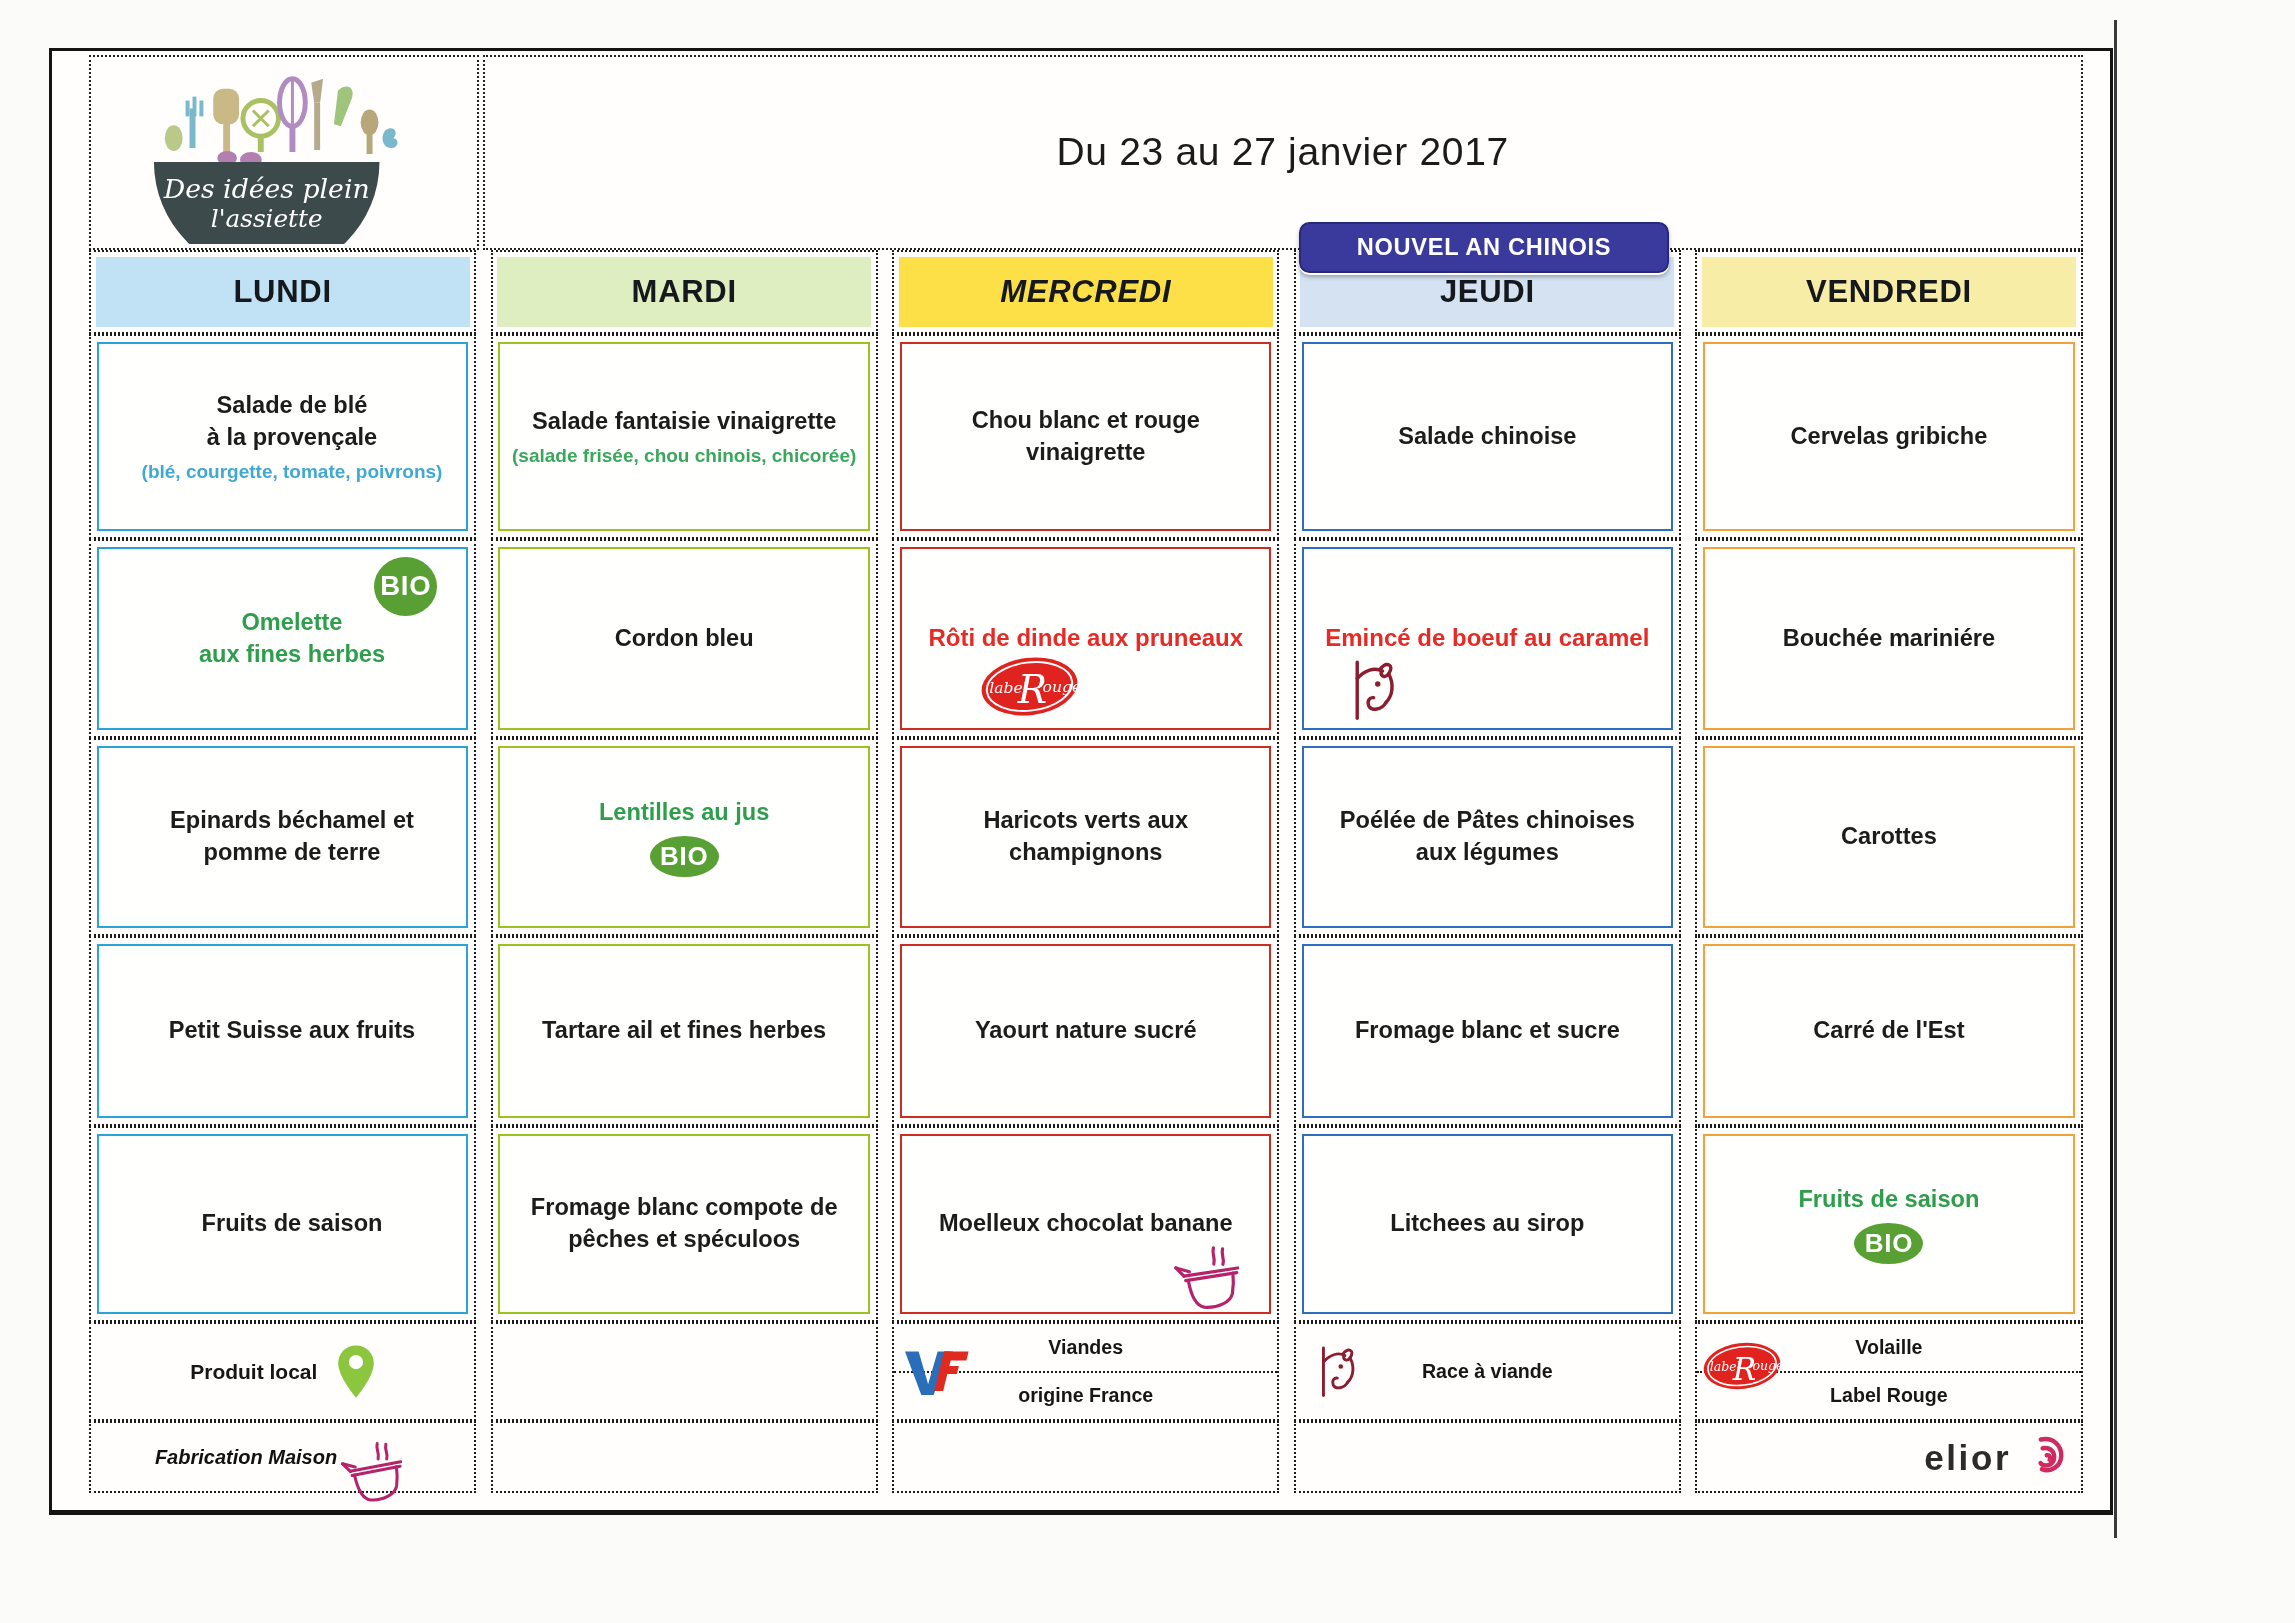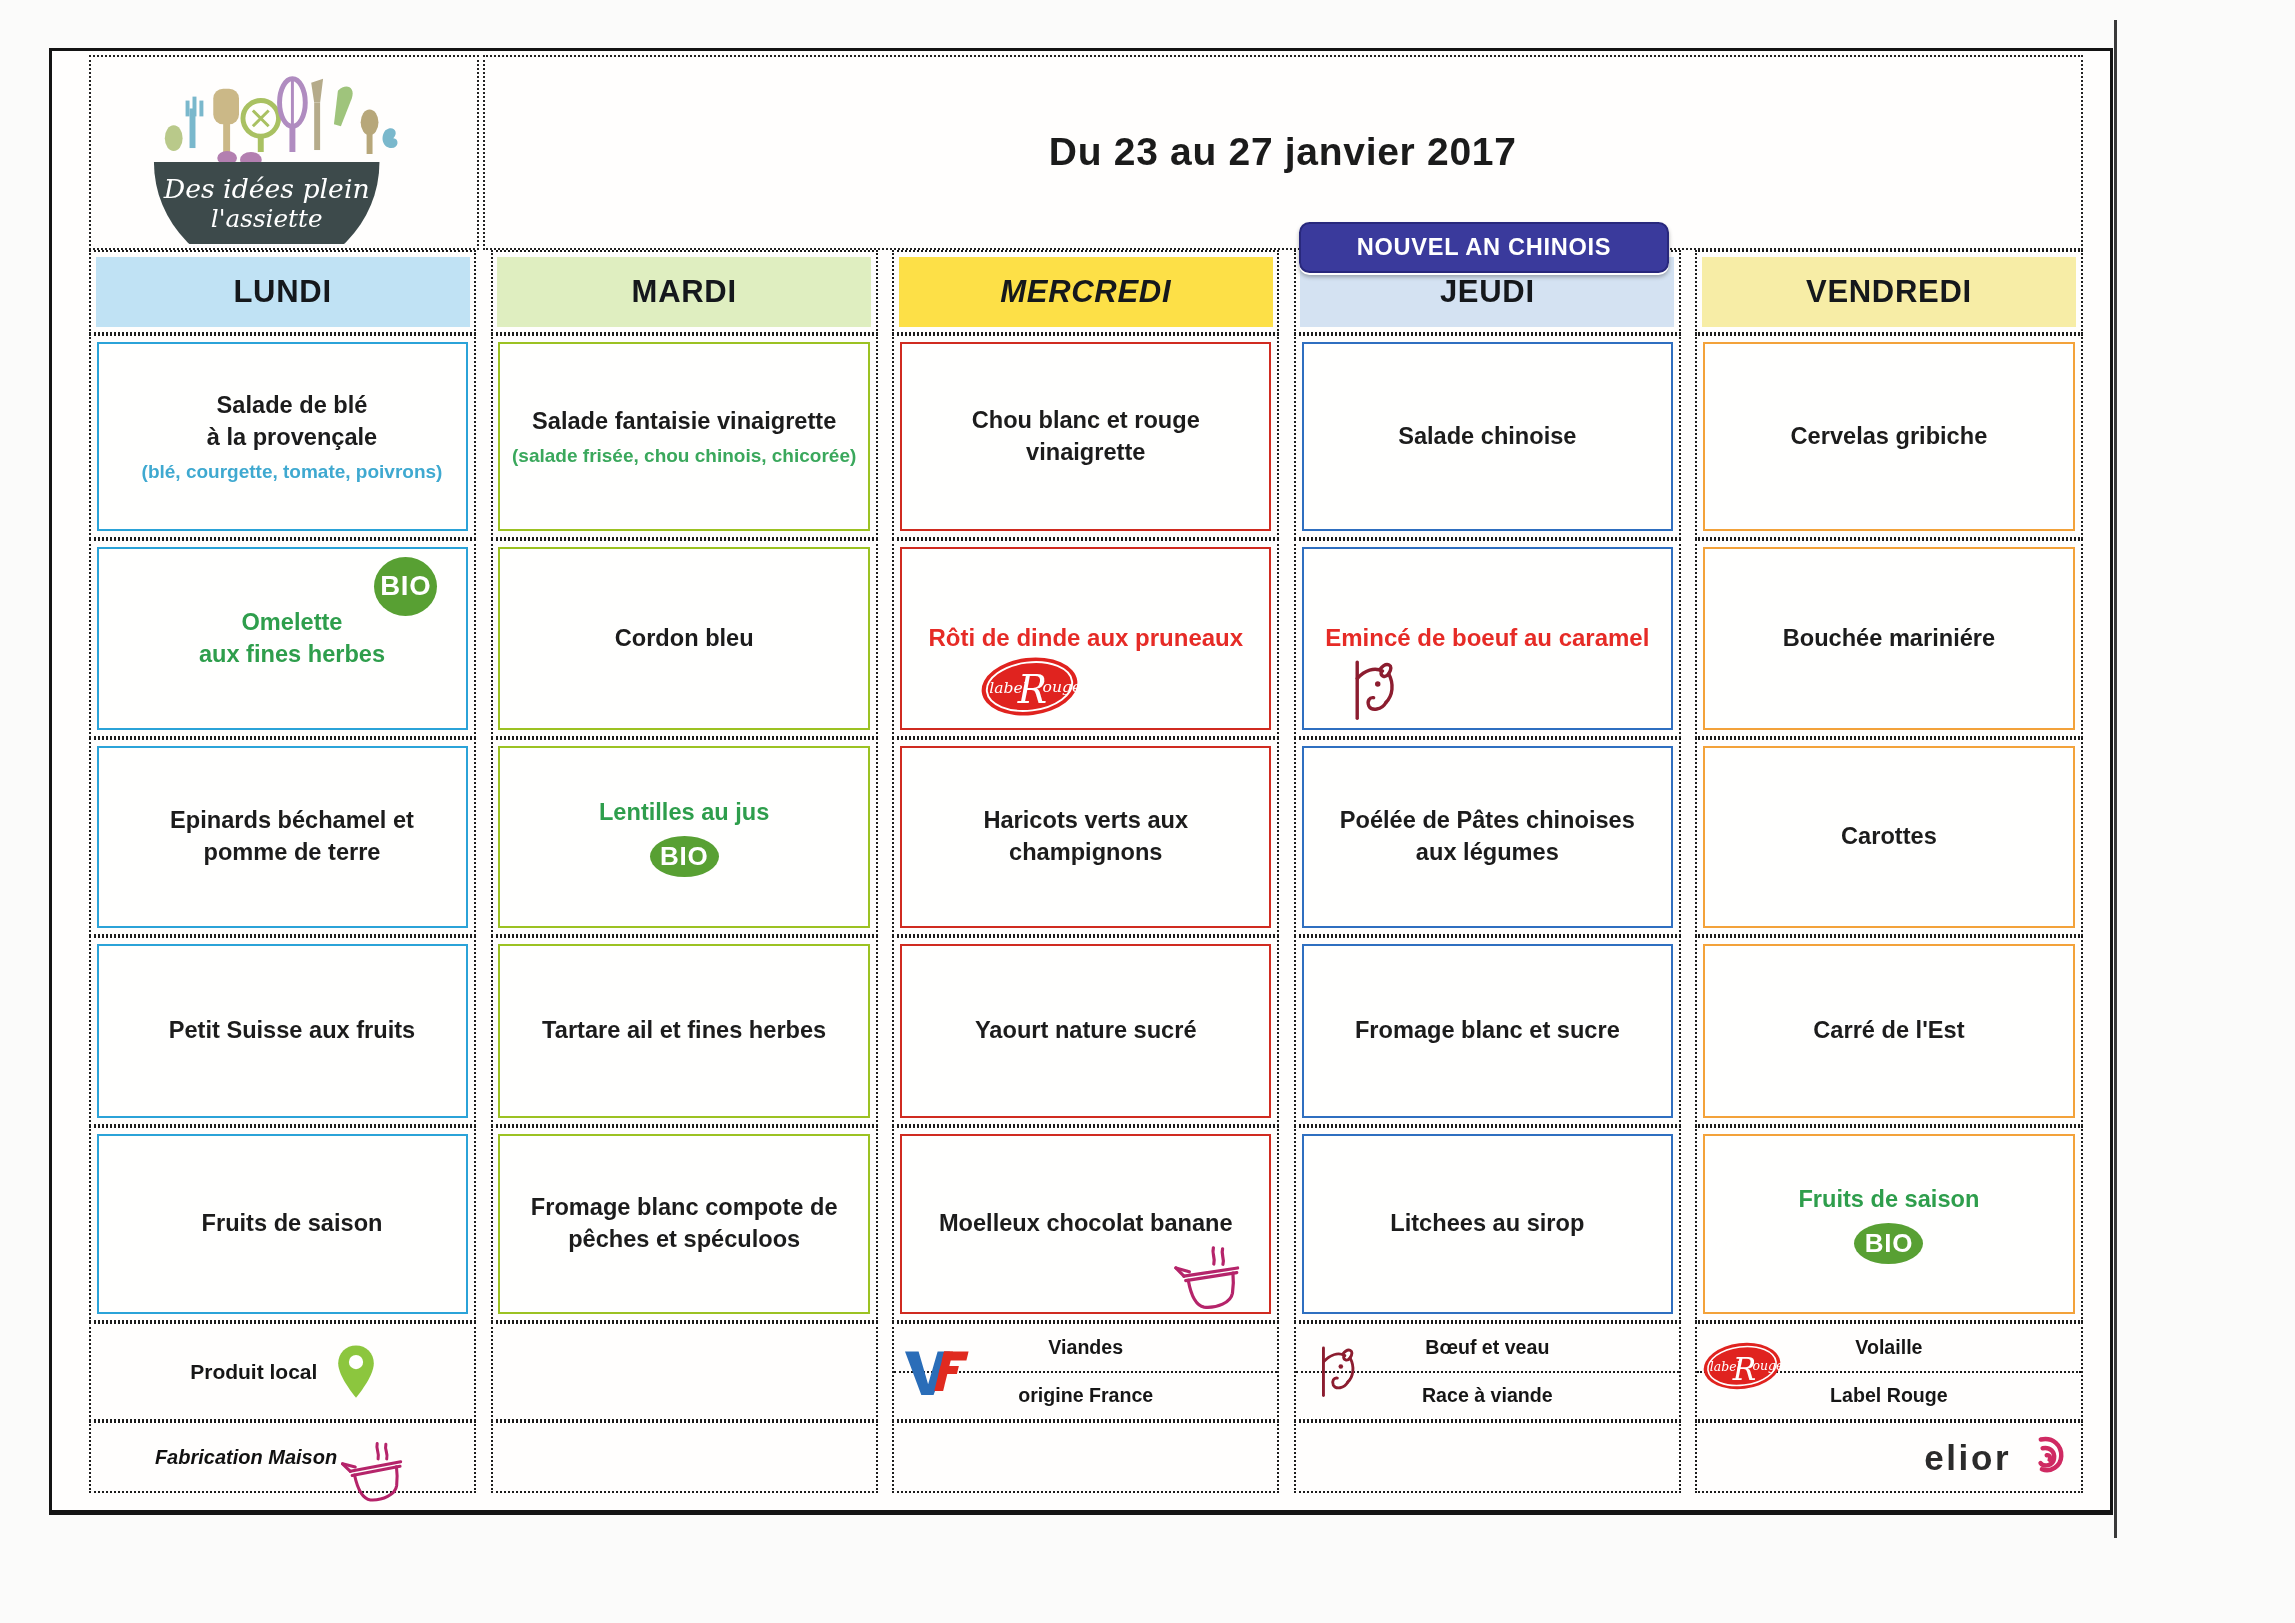--- a/index.html
+++ b/index.html
@@ -24,21 +24,21 @@
     position:absolute;left:37px;top:3.9px;right:27.5px;height:195px;display:flex;
   }
   .logo-slot{
     width:390px;border:2px dotted #222;box-sizing:border-box;
     display:flex;align-items:center;justify-content:center;
   }
   .title-slot{
     flex:1;border:2px dotted #222;border-left:2px dotted #222;margin-left:3.9px;
     box-sizing:border-box;display:flex;align-items:center;justify-content:center;
   }
-  .main-title{font-size:39px;font-weight:bold;color:#1b1b1b;letter-spacing:0.7px;}
+  .main-title{font-size:39px;font-weight:normal;color:#1b1b1b;letter-spacing:0.7px;}
   .logo-script{fill:#fff;font-family:"DejaVu Serif",serif;font-style:italic;}
   
   .banner{
     position:absolute;left:1247px;top:171px;width:370px;height:51px;z-index:8;
     background:#3a3a9c;border:2px solid #28287c;border-radius:10.5px;
     box-shadow:0 2px 0 #ffffff,0 3.3px 4.6px rgba(0,0,0,.3);
     display:flex;align-items:center;justify-content:center;
     color:#ffffff;font-weight:bold;font-size:23.6px;letter-spacing:0.7px;
     box-sizing:border-box;
   }
@@ -371,21 +371,20 @@
         <g fill="none" stroke="#8c1d2f" stroke-width="5" stroke-linecap="round">
           <path d="M9 6 L9 88"></path>
           <path d="M9 30 C 20 18 34 13 46 19"></path>
           <path d="M42 17 C 52 4 64 10 55 23 C 50 30 43 27 44 20"></path>
           <path d="M55 23 C 63 38 61 55 51 65"></path>
           <path d="M51 65 C 45 76 30 78 26 70 C 23 63 27 57 33 58"></path>
         </g>
         <circle cx="39" cy="38" r="4" fill="#8c1d2f"></circle>
       </svg>
       <div class="leg2">
-        <div class="half first">Bœuf et veau</div>
         <div class="half">Race à viande</div>
       </div>
     </div>
     <div class="slot">
       <svg class="leg-icon lr-pos" width="84" height="52" viewBox="0 0 160 100">
         <ellipse cx="80" cy="50" rx="74" ry="44" fill="#e0231f" transform="rotate(-7 80 50)"></ellipse>
         <ellipse cx="80" cy="50" rx="66" ry="37" fill="none" stroke="#ffffff" stroke-width="3" transform="rotate(-7 80 50)"></ellipse>
         <text x="18" y="60" font-size="24" fill="#fff" font-style="italic" font-family="DejaVu Serif, serif">label</text>
         <text x="62" y="76" font-size="60" fill="#fff" font-style="italic" font-family="DejaVu Serif, serif">R</text>
         <text x="100" y="58" font-size="24" fill="#fff" font-style="italic" font-family="DejaVu Serif, serif">ouge</text>

